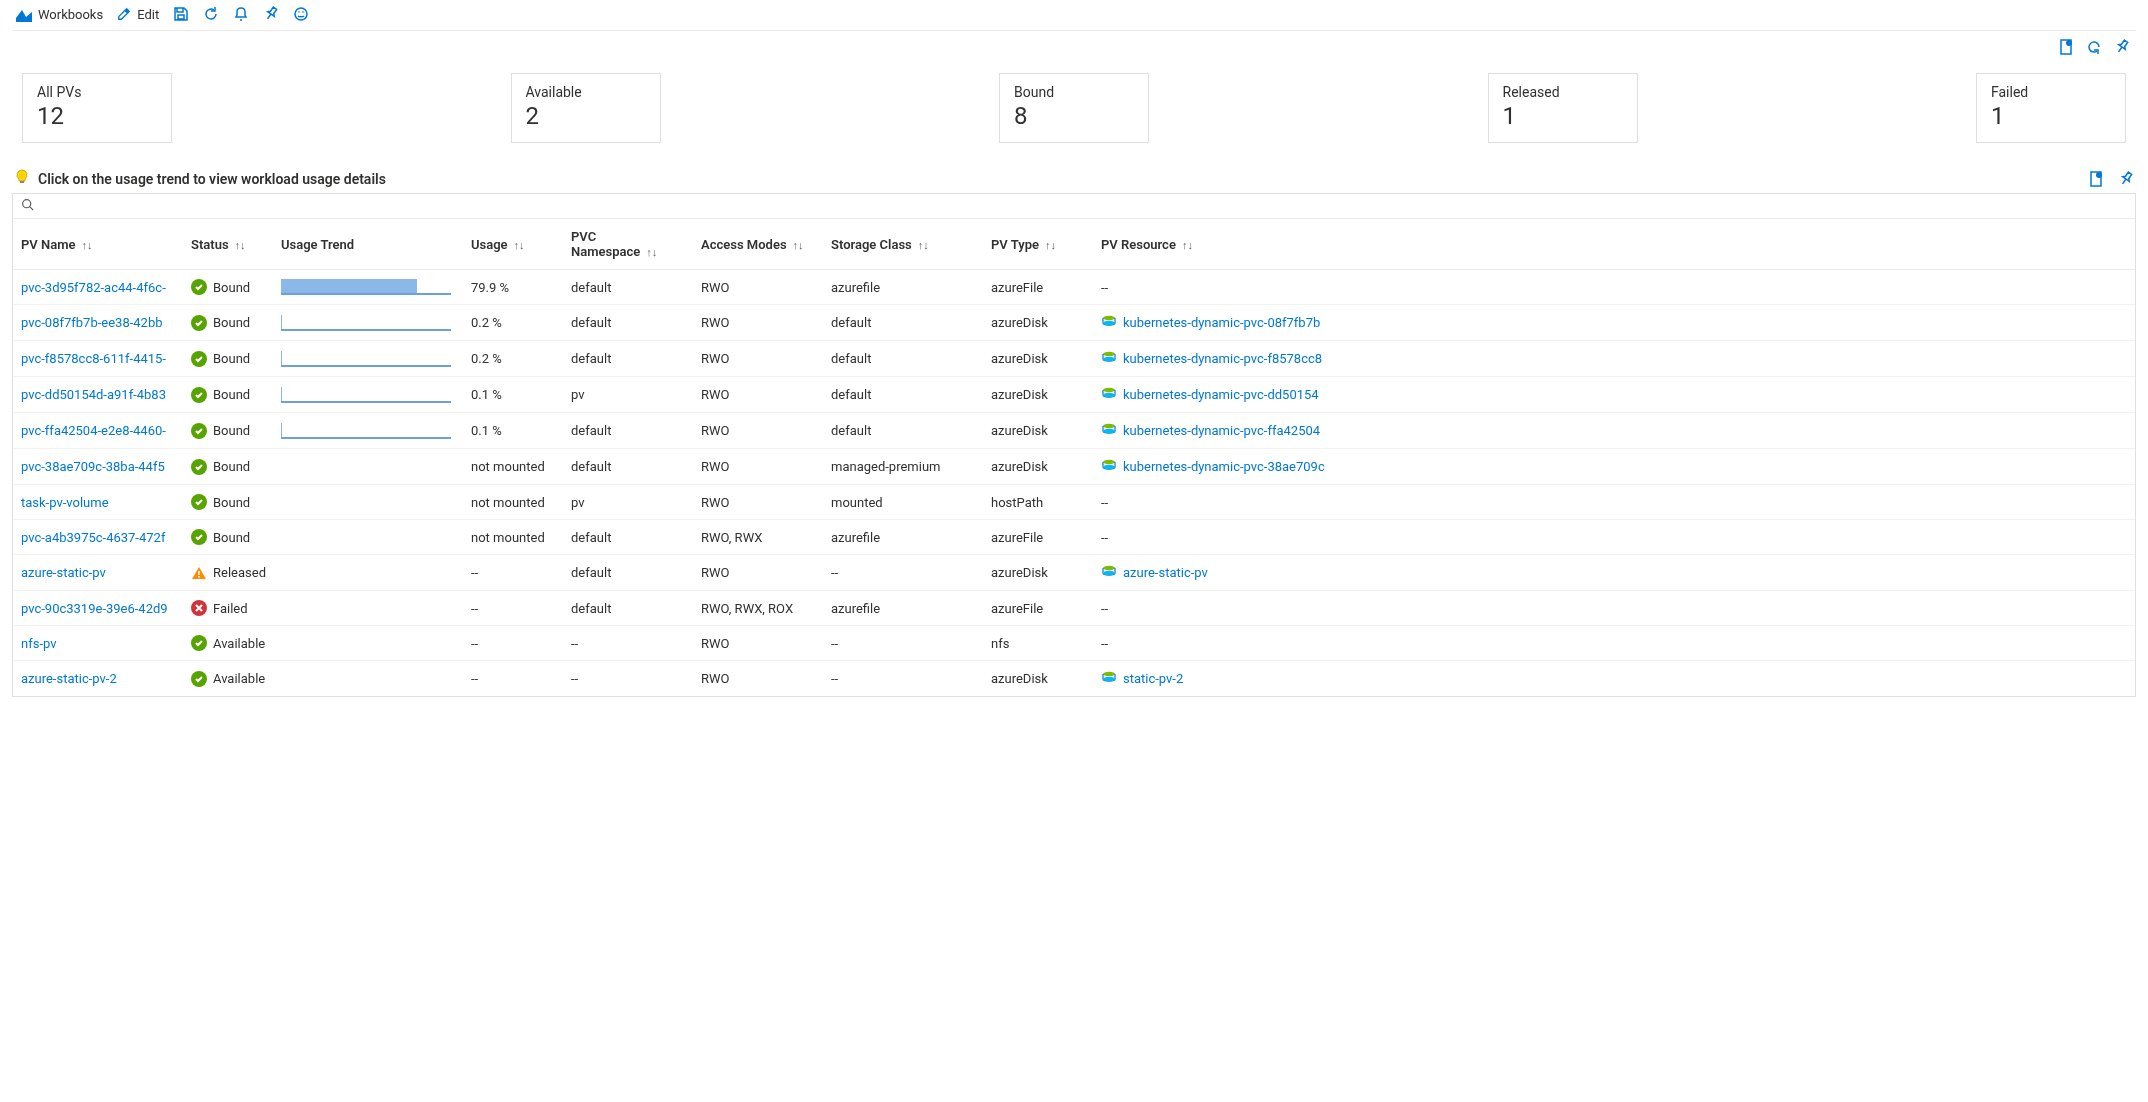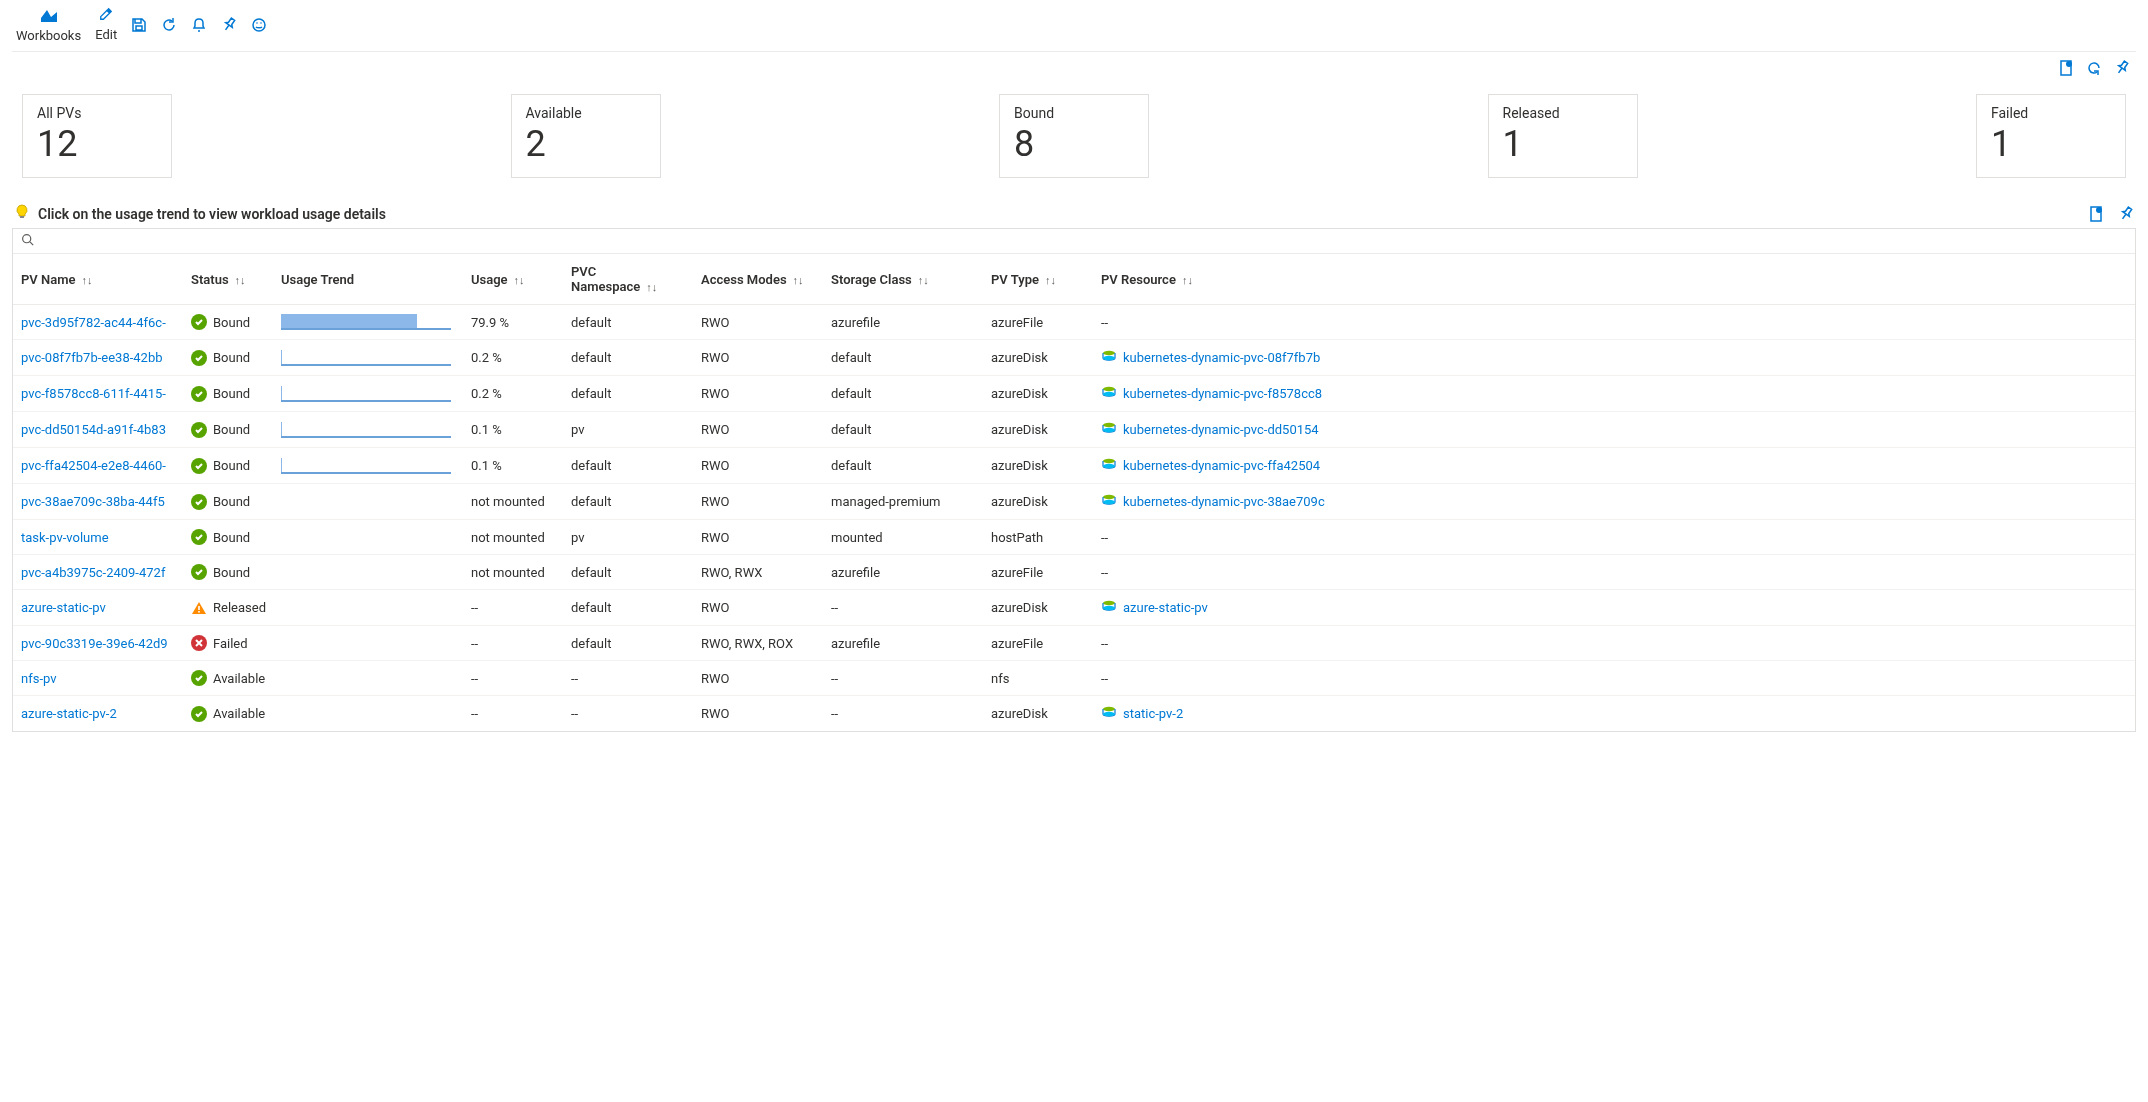--- a/index.html
+++ b/index.html
@@ -18,40 +18,39 @@
     padding: 6px 4px 8px 4px;
     border-bottom: 1px solid #edebe9;
   }
   .toolbar-item {
     display: inline-flex;
     align-items: center;
     gap: 6px;
     color: #323130;
     font-size: 13px;
     cursor: pointer;
-    flex-direction: column;
   }
   .toolbar-icon { color: #0078d4; display:inline-flex; }
   .action-bar {
     display:flex; justify-content:flex-end; gap:12px; padding:8px 6px 0 0;
   }
   .action-bar span { color:#0078d4; cursor:pointer; display:inline-flex; }
   .tiles {
     display: flex;
     gap: 20px;
     margin: 18px 10px 26px 10px;
     justify-content: space-between;
   }
   .tile {
     border: 1px solid #e1dfdd;
     padding: 10px 14px 12px 14px;
     min-width: 150px;
   }
   .tile-label { font-size: 14px; color:#323130; }
-  .tile-value { font-size: 36px; font-weight:400; margin-top:2px; }
+  .tile-value { font-size: 24px; font-weight:400; margin-top:2px; }
   .hint-row {
     display:flex; align-items:center; justify-content:space-between;
     margin:0 2px 5px 2px;
   }
   .hint {
     display:flex; align-items:center; gap:8px; font-weight:600; color:#323130;
     font-size:14px;
   }
   .hint-actions { display:flex; gap:14px; }
   .hint-actions span { color:#0078d4; cursor:pointer; display:inline-flex;}
@@ -451,21 +450,21 @@
           </td>
     <td></td>
     <td><span>not mounted</span></td>
     <td><span>pv</span></td>
     <td><span>RWO</span></td>
     <td><span>mounted</span></td>
     <td><span>hostPath</span></td>
     <td><span>--</span></td>
         </tr>
         <tr>
-    <td><span class="link">pvc-a4b3975c-2409-472f</span></td>
+    <td><span class="link">pvc-a4b3975c-4637-472f</span></td>
     <td>
             <div class="status-cell">
               <span class="status-ico" style="background:#57a300">
                 <svg width="10" height="10" viewBox="0 0 10 10">
                   <path d="M2 5l2 2 4-4" stroke="#fff" stroke-width="2" fill="none"></path>
                 </svg>
               </span>
               <span>Bound</span>
             </div>
           </td>

